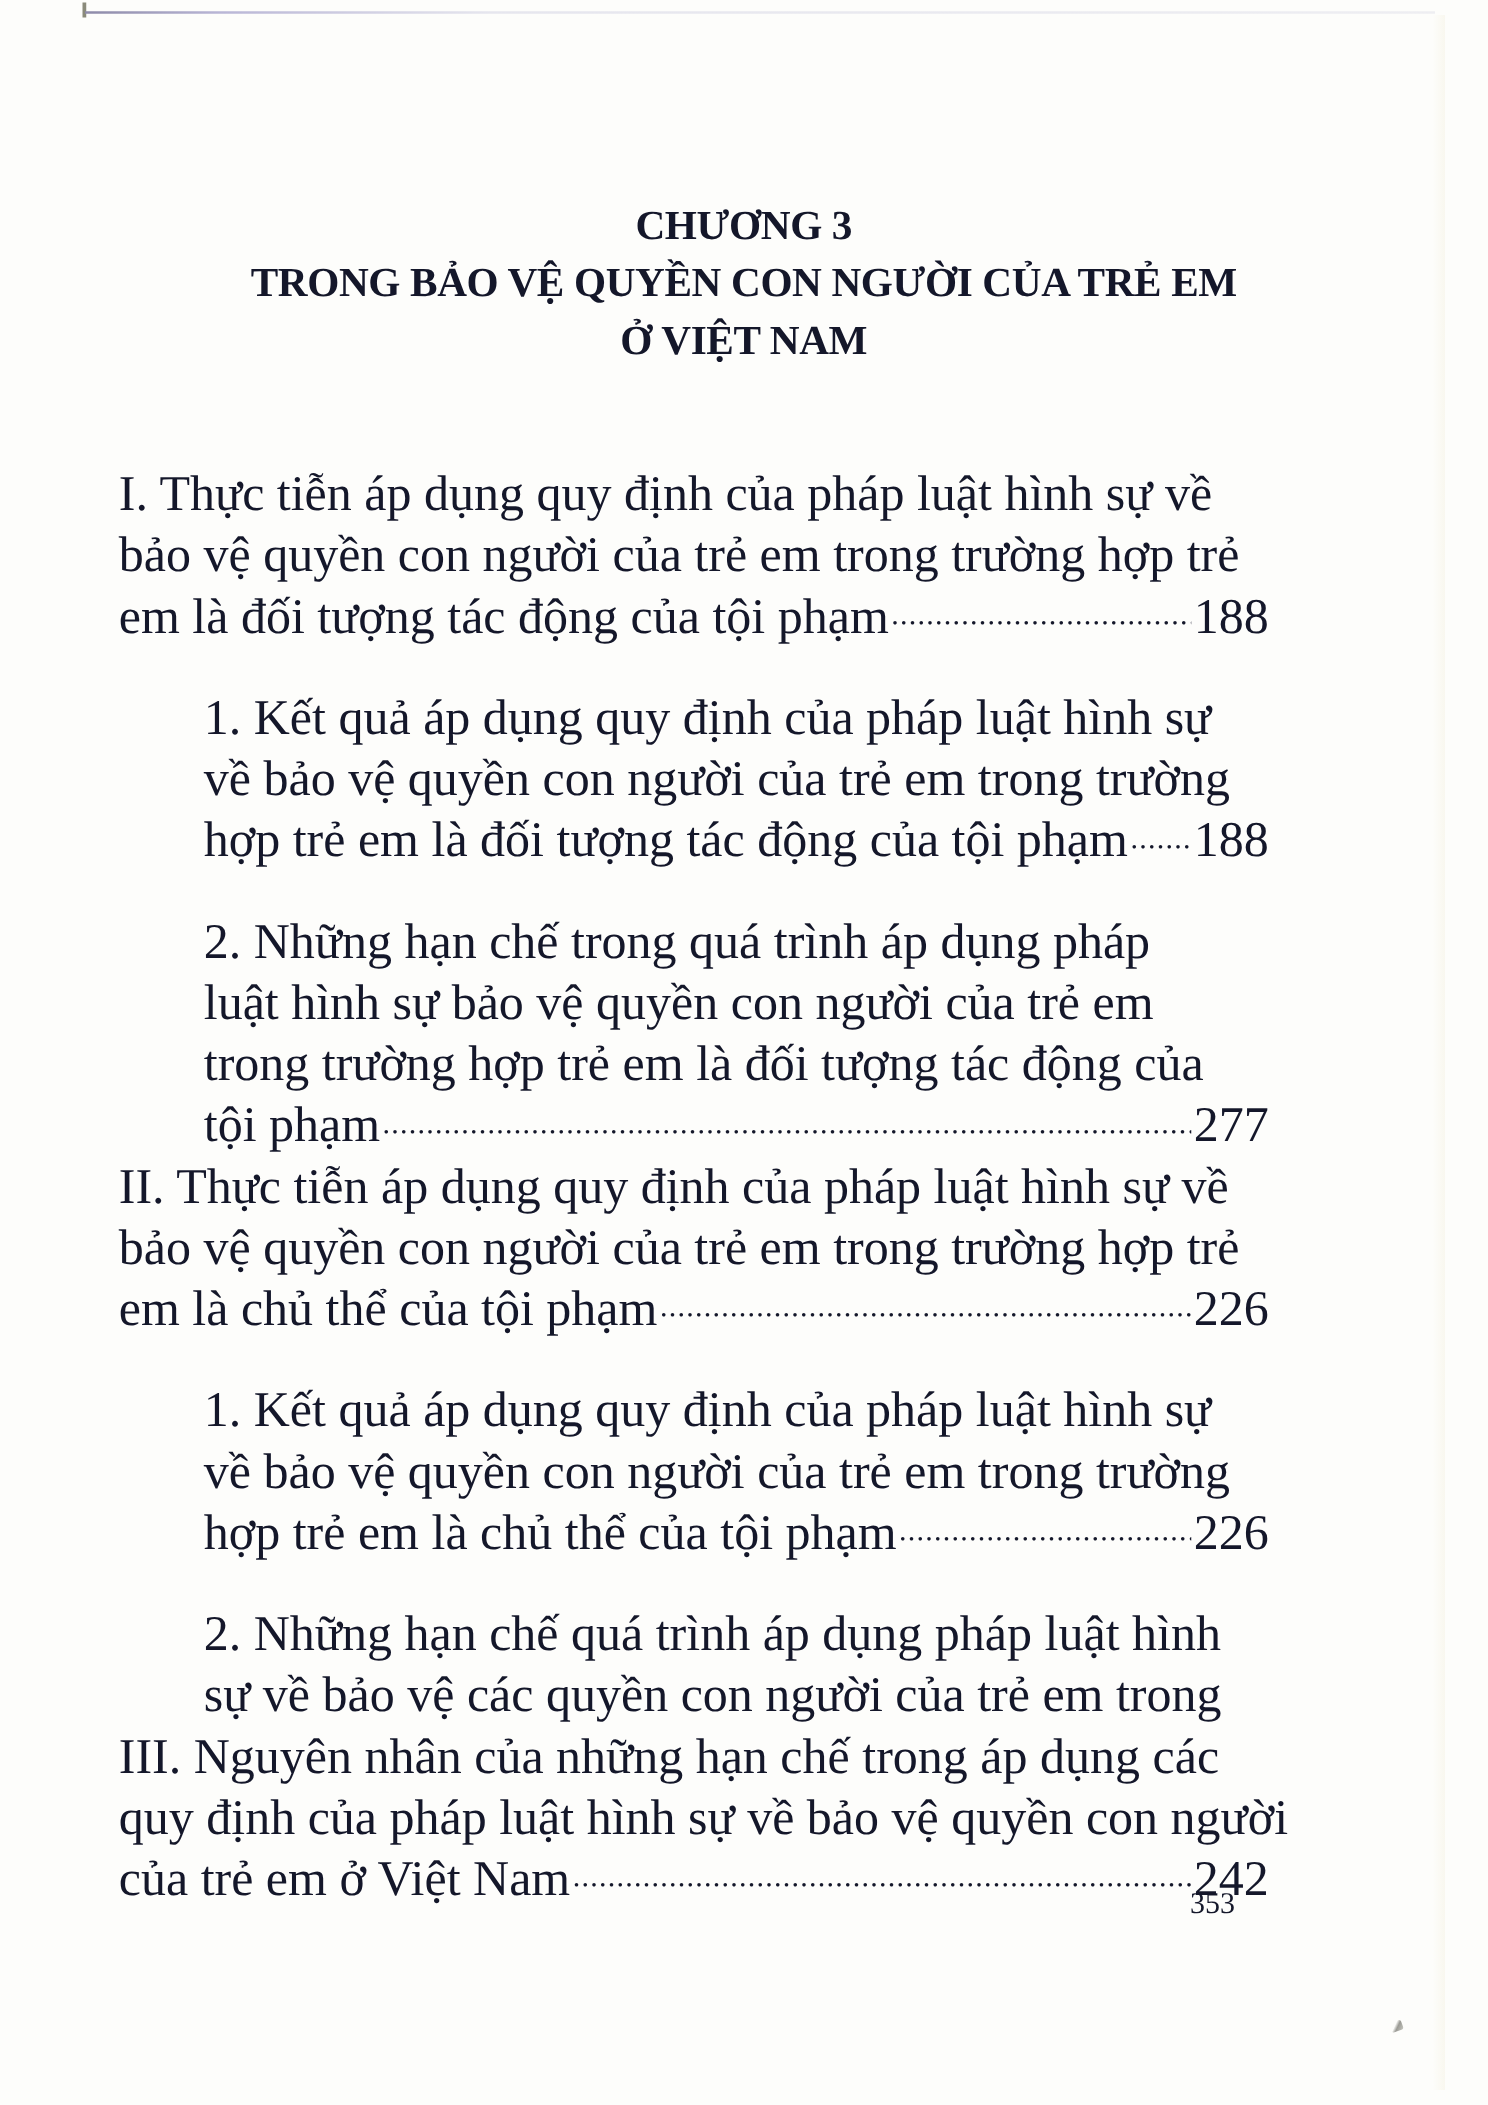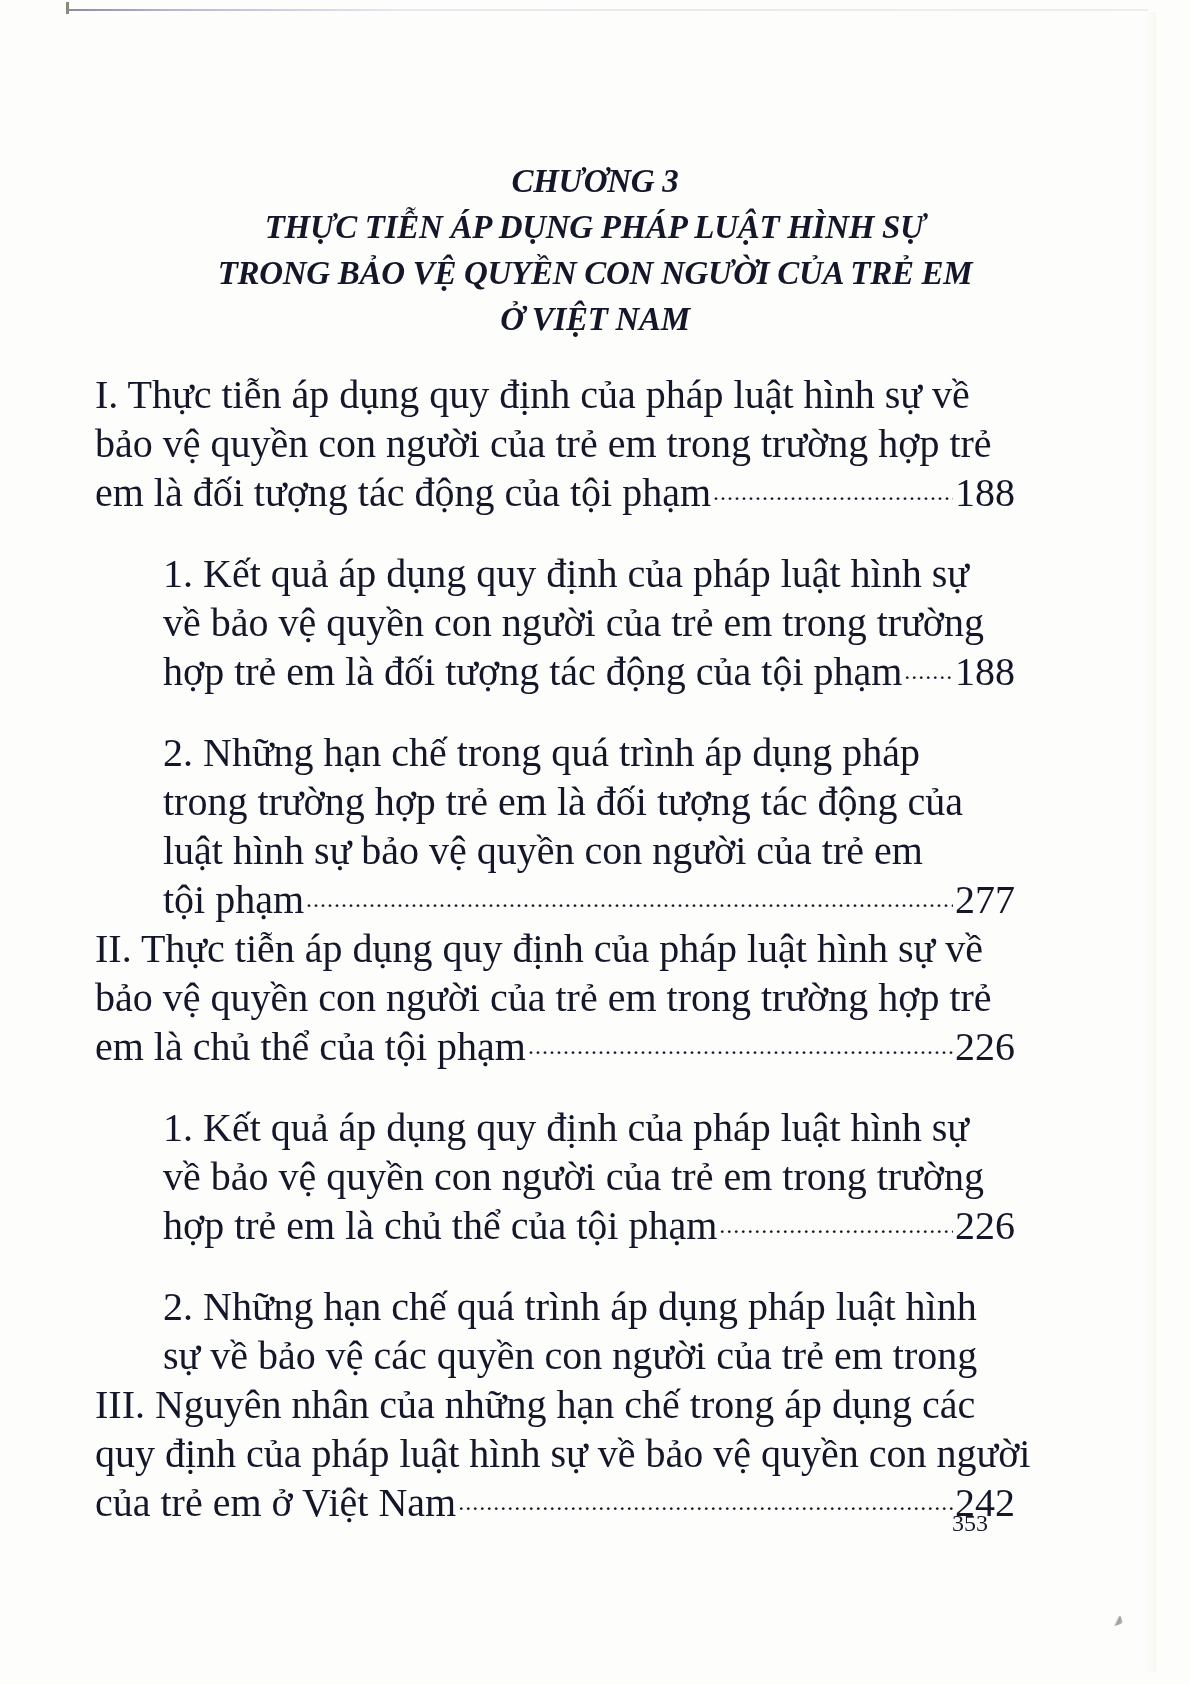--- a/index.html
+++ b/index.html
@@ -43,21 +43,21 @@
       position: absolute;
       left: 0;
       width: 1190px;
       top: 158px;
       text-align: center;
       font-weight: bold;
       font-size: 33px;
       line-height: 46px;
       letter-spacing: -0.3px;
     }
-    .chapter-heading div { white-space: nowrap; font-style: italic; }
+    .chapter-heading div { white-space: nowrap; }
     .toc {
       position: absolute;
       left: 95px;
       top: 370px;
       width: 920px;
       font-size: 40px;
     }
     .toc-entry {
       position: relative;
     }
@@ -108,21 +108,20 @@
   </style>
 </head>
 <body>
 
 <div class="page-edge-left"></div>
 <div class="page-edge-top"></div>
 <div class="page-edge-right"></div>
 
 <div class="chapter-heading">
   <div>CHƯƠNG 3</div>
-  <div>THỰC TIỄN ÁP DỤNG PHÁP LUẬT HÌNH SỰ</div>
   <div>TRONG BẢO VỆ QUYỀN CON NGƯỜI CỦA TRẺ EM</div>
   <div>Ở VIỆT NAM</div>
 </div>
 
 <div class="toc">
 
   <div class="toc-entry level-1">
     <div class="toc-line">I. Thực tiễn áp dụng quy định của pháp luật hình sự về</div>
     <div class="toc-line">bảo vệ quyền con người của trẻ em trong trường hợp trẻ</div>
     <div class="toc-last-line">
@@ -137,22 +136,22 @@
     <div class="toc-line">về bảo vệ quyền con người của trẻ em trong trường</div>
     <div class="toc-last-line">
       <span>hợp trẻ em là đối tượng tác động của tội phạm</span>
       <span class="leader"></span>
       <span class="page-num">188</span>
     </div>
   </div>
 
   <div class="toc-entry level-2">
     <div class="toc-line">2. Những hạn chế trong quá trình áp dụng pháp</div>
+    <div class="toc-line">luật hình sự bảo vệ quyền con người của trẻ em</div>
     <div class="toc-line">trong trường hợp trẻ em là đối tượng tác động của</div>
-    <div class="toc-line">luật hình sự bảo vệ quyền con người của trẻ em</div>
     <div class="toc-last-line">
       <span>tội phạm</span>
       <span class="leader"></span>
       <span class="page-num">277</span>
     </div>
   </div>
 
   <div class="toc-entry level-1">
     <div class="toc-line">II. Thực tiễn áp dụng quy định của pháp luật hình sự về</div>
     <div class="toc-line">bảo vệ quyền con người của trẻ em trong trường hợp trẻ</div>

